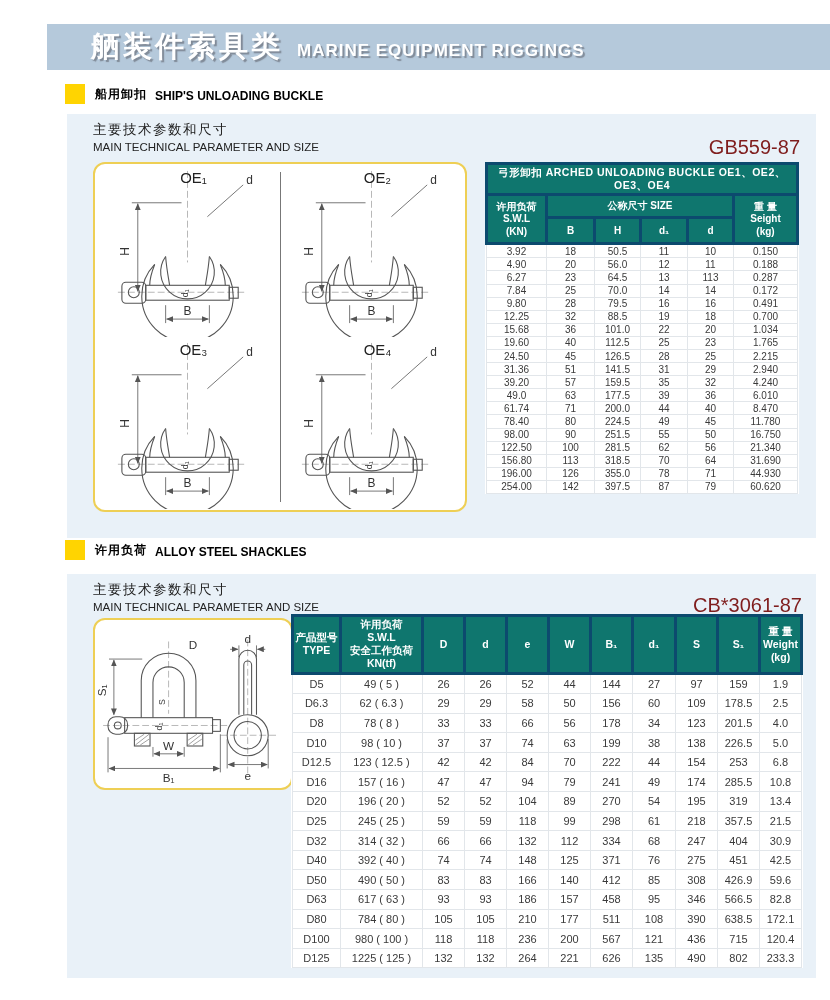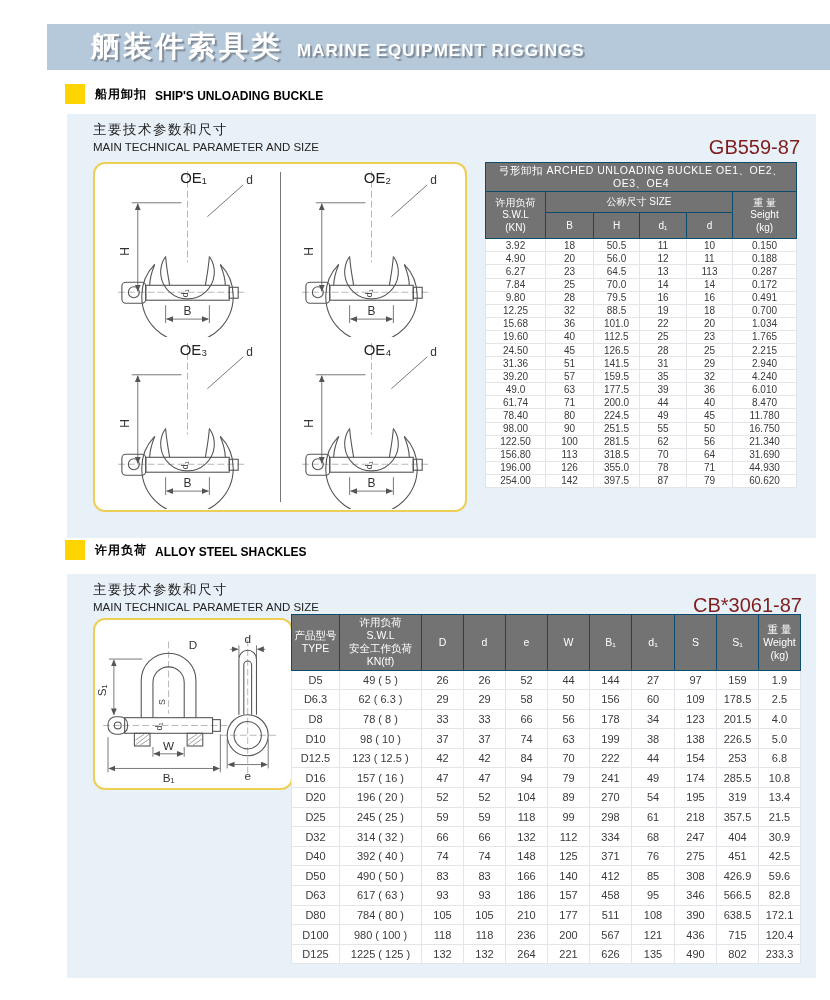--- a/index.html
+++ b/index.html
@@ -44,21 +44,21 @@
   .ds{stroke:#555;fill:none;stroke-width:1.1px;}
   .dim{stroke:#555;fill:none;stroke-width:0.8px;}
   .cl{stroke:#999;fill:none;stroke-width:0.7px;stroke-dasharray:7 3;}
   .hatch{stroke:#777;stroke-width:0.7px;}
   text.lab{fill:#333;font-size:12px;font-family:"Liberation Sans","DejaVu Sans",sans-serif;}
   text.lab-s{fill:#333;font-size:9px;font-family:"Liberation Sans","DejaVu Sans",sans-serif;}
   text.oe{fill:#222;font-size:15px;font-family:"Liberation Sans","DejaVu Sans",sans-serif;}
 
   
   table{border-collapse:collapse;table-layout:fixed;position:absolute;background:#fff;}
-  th{background:#737373;color:#fff;font-weight:normal;border:1px solid #0c4a6e;
+  th{background:#0f766e;color:#fff;font-weight:bold;border:3px solid #0c4a6e;
      white-space:pre-line;text-align:center;vertical-align:middle;}
   td{background:#fff;color:#3a3a3a;border:1px solid #e2e6ea;text-align:center;vertical-align:middle;}
 
   .t1{left:418px;top:48px;width:311px;font-size:10px;}
   .t1 th{font-size:10px;line-height:1.25;}
   .t1 .ttl th{height:15px;font-size:10.5px;letter-spacing:.5px;}
   .t1 td{height:12.1px;padding:0;font-size:10px;}
 
   .t2{left:224px;top:40px;width:509px;font-size:11px;}
   .t2 th{font-size:10.5px;line-height:1.25;height:47px;}

